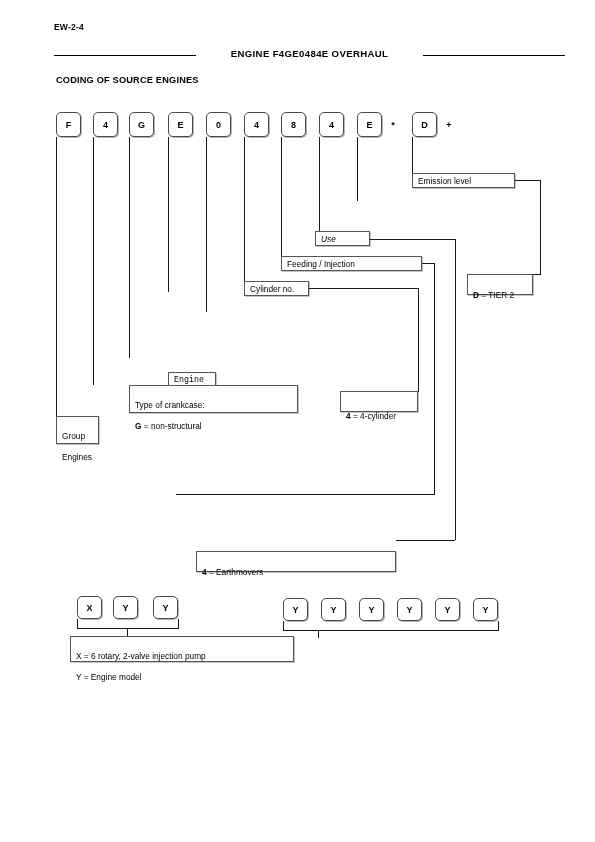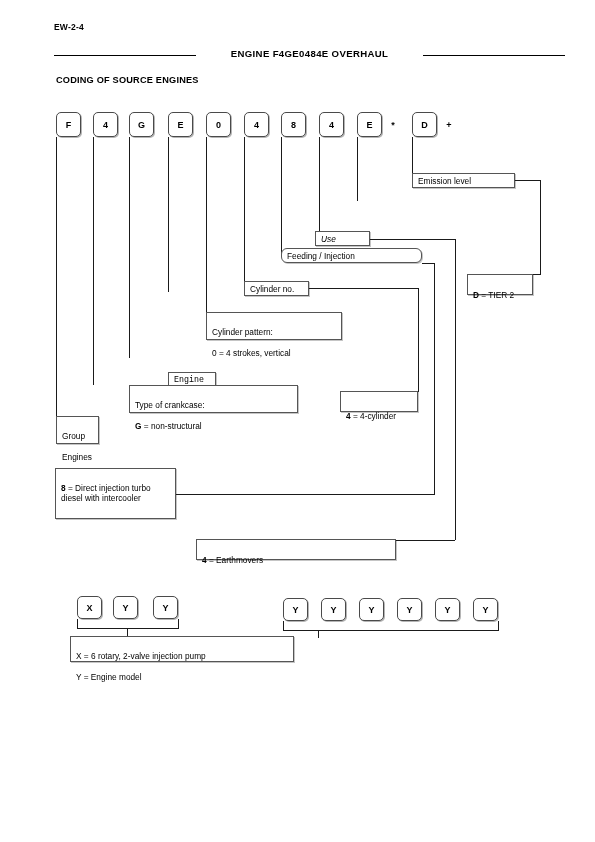--- a/index.html
+++ b/index.html
@@ -151,28 +151,24 @@
   <div class="ln v" style="left:269px; top:137px; height:119px;"></div>
   <div class="ln v" style="left:307px; top:137px; height:94px;"></div>
   <div class="ln v" style="left:345px; top:137px; height:64px;"></div>
   <div class="ln v" style="left:400px; top:137px; height:36px;"></div>
 
   <div class="lbl" style="left:400px; top:173px; width:103px; height:15px;">Emission level</div>
 
 
   <div class="lbl" style="left:303px; top:231px; width:55px; height:15px;font-style:italic;">Use</div>
 
-  <div class="lbl" style="left:269px; top:248px; width:141px; height:15px;border-radius:6px;">Feeding / Injection</div>
+  <div class="lbl" style="left:269px; top:256px; width:141px; height:15px;">Feeding / Injection</div>
 
   <div class="lbl" style="left:232px; top:281px; width:65px; height:15px;">Cylinder no.</div>
 
-  <div class="lbl tall" style="left:194px; top:312px; width:136px; height:28px;">
-    <div>Cylinder pattern:</div>
-    <div>0 = 4 strokes, vertical</div>
-  </div>
 
   <div class="lbl" style="left:156px; top:372px; width:48px; height:15px;font-family:Liberation Mono, monospace;">Engine</div>
 
   <div class="lbl tall" style="left:117px; top:385px; width:169px; height:28px;">
     <div>Type of crankcase:</div>
     <div><b>G</b><span> = non-structural</span></div>
   </div>
 
   <div class="lbl tall" style="left:44px; top:416px; width:43px; height:28px;">
     <div>Group</div>
@@ -187,30 +183,26 @@
   <div class="ln v" style="left:528px; top:180px; height:95px;"></div>
   <div class="ln h" style="left:521px; top:274px; width:8px;"></div>
 
   <div class="lbl" style="left:328px; top:391px; width:78px; height:21px; padding-top:8px;">
     <b>4</b><span> = 4-cylinder</span>
   </div>
 
   <div class="ln h" style="left:297px; top:288px; width:109px;"></div>
   <div class="ln v" style="left:406px; top:288px; height:104px;"></div>
 
-  <div class="lbl tall" style="left:43px; top:468px; width:121px; height:51px;">
-    <b>8</b><span> = Direct injection turbo
-diesel with intercooler</span>
-  </div>
 
   <div class="ln h" style="left:410px; top:263px; width:12px;"></div>
   <div class="ln v" style="left:422px; top:263px; height:232px;"></div>
   <div class="ln h" style="left:164px; top:494px; width:258px;"></div>
 
-  <div class="lbl" style="left:184px; top:539px; width:200px; height:21px; padding-top:4px;">
+  <div class="lbl" style="left:184px; top:551px; width:200px; height:21px; padding-top:4px;">
     <b>4</b><span> = Earthmovers</span>
   </div>
 
   <div class="ln h" style="left:358px; top:239px; width:85px;"></div>
   <div class="ln v" style="left:443px; top:239px; height:301px;"></div>
   <div class="ln h" style="left:384px; top:540px; width:59px;"></div>
 
   <div class="chip" style="left:65px;  top:596px; width:25px; height:23px;">X</div>
   <div class="chip" style="left:101px; top:596px; width:25px; height:23px;">Y</div>
   <div class="chip" style="left:141px; top:596px; width:25px; height:23px;">Y</div>

